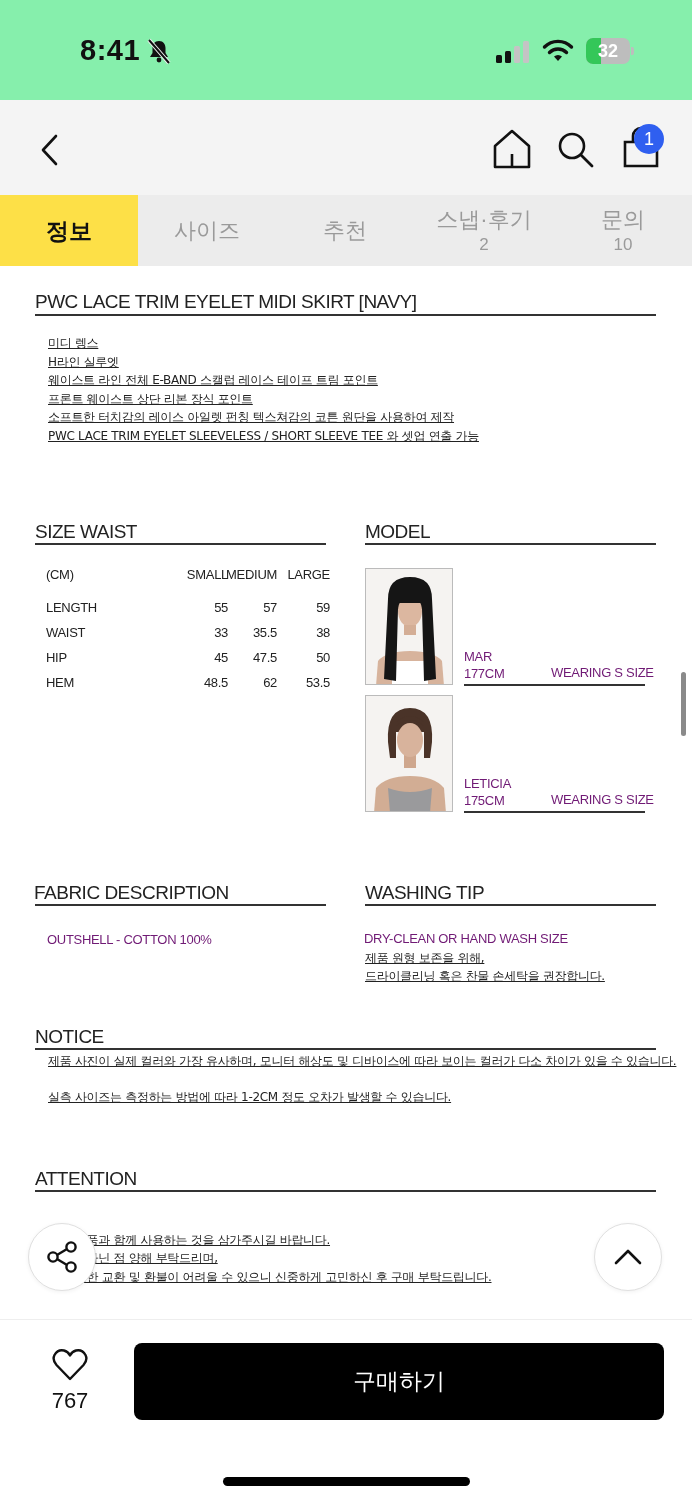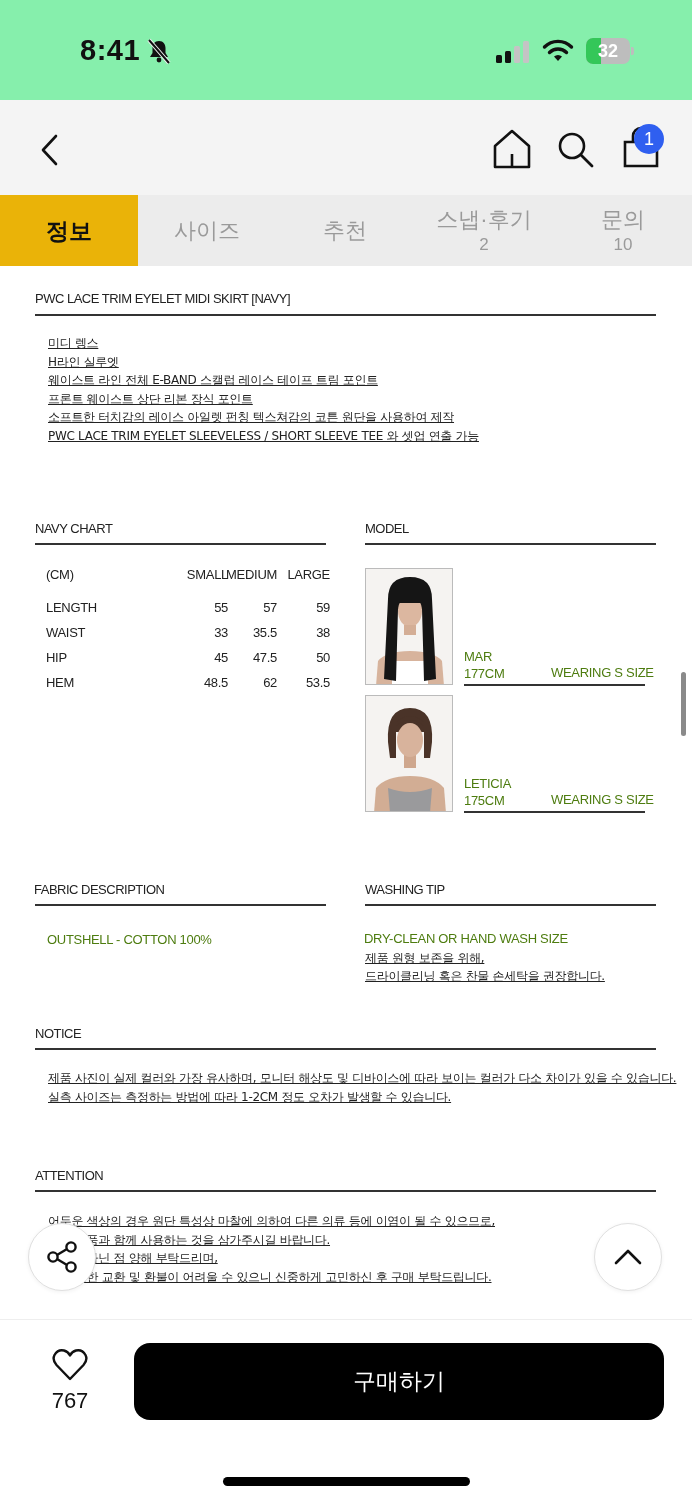--- a/index.html
+++ b/index.html
@@ -22,30 +22,30 @@
   .nav-bar { position: absolute; top: 100px; left: 0; width: 692px; height: 95px; background: #f4f4f4; }
   .back-button { position: absolute; left: 34px; top: 28px; width: 34px; height: 44px; cursor: pointer; }
   .home-button { position: absolute; left: 492px; top: 28px; width: 40px; height: 42px; cursor: pointer; }
   .search-button { position: absolute; left: 556px; top: 30px; width: 40px; height: 40px; cursor: pointer; }
   .bag-button { position: absolute; left: 620px; top: 24px; width: 48px; height: 48px; cursor: pointer; }
   .bag-badge { position: absolute; left: 634px; top: 124px; width: 30px; height: 30px; border-radius: 50%; background: #2f5ff0; color: #fff; font-size: 18px; text-align: center; line-height: 30px; font-family: "Liberation Sans", sans-serif; }
 
   
   .tabs { position: absolute; top: 195px; left: 0; width: 692px; height: 71px; background: #ececec; display: flex; }
   .tab { height: 71px; display: flex; flex-direction: column; align-items: center; justify-content: center; color: #9a9a9a; font-size: 22px; cursor: pointer; }
-  .tab.active { background: #eab308; color: #111; font-weight: bold; font-size: 23px; }
+  .tab.active { background: #fde047; color: #111; font-weight: bold; font-size: 23px; }
   .tab .count { font-size: 17px; color: #9a9a9a; margin-top: 2px; font-weight: normal; }
   .tab .label { line-height: 26px; }
 
   
   .content { position: absolute; top: 266px; left: 0; width: 692px; height: 1054px; background: #fff; overflow: hidden; }
-  .section-title { position: absolute; font-size: 13px; color: #222; font-family: "Liberation Sans", sans-serif; letter-spacing: -0.5px; }
+  .section-title { position: absolute; font-size: 19px; color: #222; font-family: "Liberation Sans", sans-serif; letter-spacing: -0.5px; }
   .rule { position: absolute; height: 2px; background: #333; }
   .small-text { position: absolute; font-size: 12px; color: #222; line-height: 18.5px; font-family: "DejaVu Sans", sans-serif; white-space: nowrap; letter-spacing: -0.3px; text-decoration: underline; }
-  .caps-text { position: absolute; font-size: 13px; color: #4d7c0f; font-family: "Liberation Sans", sans-serif; white-space: nowrap; letter-spacing: -0.3px; }
+  .caps-text { position: absolute; font-size: 13px; color: #701a75; font-family: "Liberation Sans", sans-serif; white-space: nowrap; letter-spacing: -0.3px; }
   .size-row { position: absolute; left: 0; width: 290px; height: 18px; font-size: 13px; color: #222; font-family: "Liberation Sans", sans-serif; letter-spacing: -0.3px; }
   .size-row span { position: absolute; top: 0; }
   .c0 { left: 0; }
   .c1 { right: 108px; text-align: right; }
   .c2 { right: 59px; text-align: right; }
   .c3 { right: 6px; text-align: right; }
 
   
   .model-photo { position: absolute; width: 88px; height: 117px; border: 1px solid #bbb; background: #f2f2f2; overflow: hidden; }
   .model-line { position: absolute; height: 2px; background: #333; }
@@ -53,21 +53,21 @@
   
   .float-btn { position: absolute; width: 68px; height: 68px; border-radius: 50%; background: #fff; border: 1px solid #e0e0e0; box-shadow: 0 1px 4px rgba(0,0,0,0.06); cursor: pointer; display: flex; align-items: center; justify-content: center; }
 
   
   .scrollbar { position: absolute; left: 681px; top: 672px; width: 5px; height: 64px; border-radius: 3px; background: #8a8a8a; cursor: pointer; }
 
   
   .bottom-bar { position: absolute; top: 1319px; left: 0; width: 692px; height: 181px; background: #fff; border-top: 1px solid #eee; }
   .like-button { position: absolute; left: 40px; top: 24px; width: 60px; height: 72px; cursor: pointer; }
   .like-count { position: absolute; left: 0; top: 44px; width: 60px; text-align: center; font-size: 22px; color: #111; font-family: "Liberation Sans", sans-serif; }
-  .buy-button { position: absolute; left: 134px; top: 23px; width: 530px; height: 77px; background: #000; border-radius: 16px; color: #fff; font-size: 23px; display: flex; align-items: center; justify-content: center; cursor: pointer; font-family: "DejaVu Sans", sans-serif; }
+  .buy-button { position: absolute; left: 134px; top: 23px; width: 530px; height: 77px; background: #000; border-radius: 8px; color: #fff; font-size: 23px; display: flex; align-items: center; justify-content: center; cursor: pointer; font-family: "DejaVu Sans", sans-serif; }
   .home-indicator { position: absolute; left: 223px; top: 157px; width: 247px; height: 9px; border-radius: 5px; background: #000; }
 </style>
 </head>
 <body>
 
 <div class="status-bar">
   <div class="status-time">8:41</div>
   <svg class="bell-icon" viewBox="0 0 26 26">
     <path d="M13 3 C8.5 3 6.5 6.5 6.5 10 L6.5 15 L4 19 L22 19 L19.5 15 L19.5 10 C19.5 6.5 17.5 3 13 3 Z" fill="#111"></path>
     <circle cx="13" cy="22" r="2.4" fill="#111"></circle>
@@ -137,21 +137,21 @@
 
   <div class="section-title" style="left:35px; top:25px;">PWC LACE TRIM EYELET MIDI SKIRT [NAVY]</div>
   <div class="rule" style="left:35px; top:48px; width:621px;"></div>
   <div class="small-text" style="left:48px; top:68px;">미디 렝스</div>
   <div class="small-text" style="left:48px; top:86.5px;">H라인 실루엣</div>
   <div class="small-text" style="left:48px; top:105px;">웨이스트 라인 전체 E-BAND 스캘럽 레이스 테이프 트림 포인트</div>
   <div class="small-text" style="left:48px; top:123.5px;">프론트 웨이스트 상단 리본 장식 포인트</div>
   <div class="small-text" style="left:48px; top:142px;">소프트한 터치감의 레이스 아일렛 펀칭 텍스쳐감의 코튼 원단을 사용하여 제작</div>
   <div class="small-text" style="left:48px; top:160.5px;">PWC LACE TRIM EYELET SLEEVELESS / SHORT SLEEVE TEE 와 셋업 연출 가능</div>
 
-  <div class="section-title" style="left:35px; top:255px;">NAVY CHART</div>
+  <div class="section-title" style="left:35px; top:255px;">SIZE WAIST</div>
   <div class="rule" style="left:35px; top:277px; width:291px;"></div>
   <div>
     <div class="size-row" style="left:46px; top:301px;">
       <span class="c0">(CM)</span>
       <span class="c1">SMALL</span>
       <span class="c2">MEDIUM</span>
       <span class="c3">LARGE</span>
     </div>
     <div class="size-row" style="left:46px; top:334px;">
       <span class="c0">LENGTH</span>
@@ -219,26 +219,25 @@
   <div class="caps-text" style="left:47px; top:666px;">OUTSHELL - COTTON 100%</div>
 
   <div class="section-title" style="left:365px; top:616px;">WASHING TIP</div>
   <div class="rule" style="left:365px; top:638px; width:291px;"></div>
   <div class="caps-text" style="left:364px; top:665px;">DRY-CLEAN OR HAND WASH SIZE</div>
   <div class="small-text" style="left:365px; top:683px;">제품 원형 보존을 위해,</div>
   <div class="small-text" style="left:365px; top:701px;">드라이클리닝 혹은 찬물 손세탁을 권장합니다.</div>
 
   <div class="section-title" style="left:35px; top:760px;">NOTICE</div>
   <div class="rule" style="left:35px; top:782px; width:621px;"></div>
-  <div class="small-text" style="left:48px; top:803px;text-align:center;">제품 사진이 실제 컬러와 가장 유사하며, 모니터 해상도 및 디바이스에 따라 보이는 컬러가 다소 차이가 있을 수 있습니다.</div>
+  <div class="small-text" style="left:48px; top:786px;text-align:center;">제품 사진이 실제 컬러와 가장 유사하며, 모니터 해상도 및 디바이스에 따라 보이는 컬러가 다소 차이가 있을 수 있습니다.</div>
   <div class="small-text" style="left:48px; top:822px;">실측 사이즈는 측정하는 방법에 따라 1-2CM 정도 오차가 발생할 수 있습니다.</div>
 
   <div class="section-title" style="left:35px; top:902px;">ATTENTION</div>
   <div class="rule" style="left:35px; top:924px; width:621px;"></div>
-  <div class="small-text" style="left:48px; top:946px;">어두운 색상의 경우 원단 특성상 마찰에 의하여 다른 의류 등에 이염이 될 수 있으므로,</div>
   <div class="small-text" style="left:48px; top:964.5px;">밝은 제품과 함께 사용하는 것을 삼가주시길 바랍니다.</div>
   <div class="small-text" style="left:48px; top:983px;">불량이 아닌 점 양해 부탁드리며,</div>
   <div class="small-text" style="left:48px; top:1001.5px;">이로 인한 교환 및 환불이 어려울 수 있으니 신중하게 고민하신 후 구매 부탁드립니다.</div>
 </div>
 
 <div class="scrollbar"></div>
 
 <div class="float-btn" style="left:28px; top:1223px;">
   <svg width="36" height="36" viewBox="0 0 36 36">
     <circle cx="27" cy="8" r="4.6" stroke="#111" stroke-width="2.4" fill="none"></circle>

